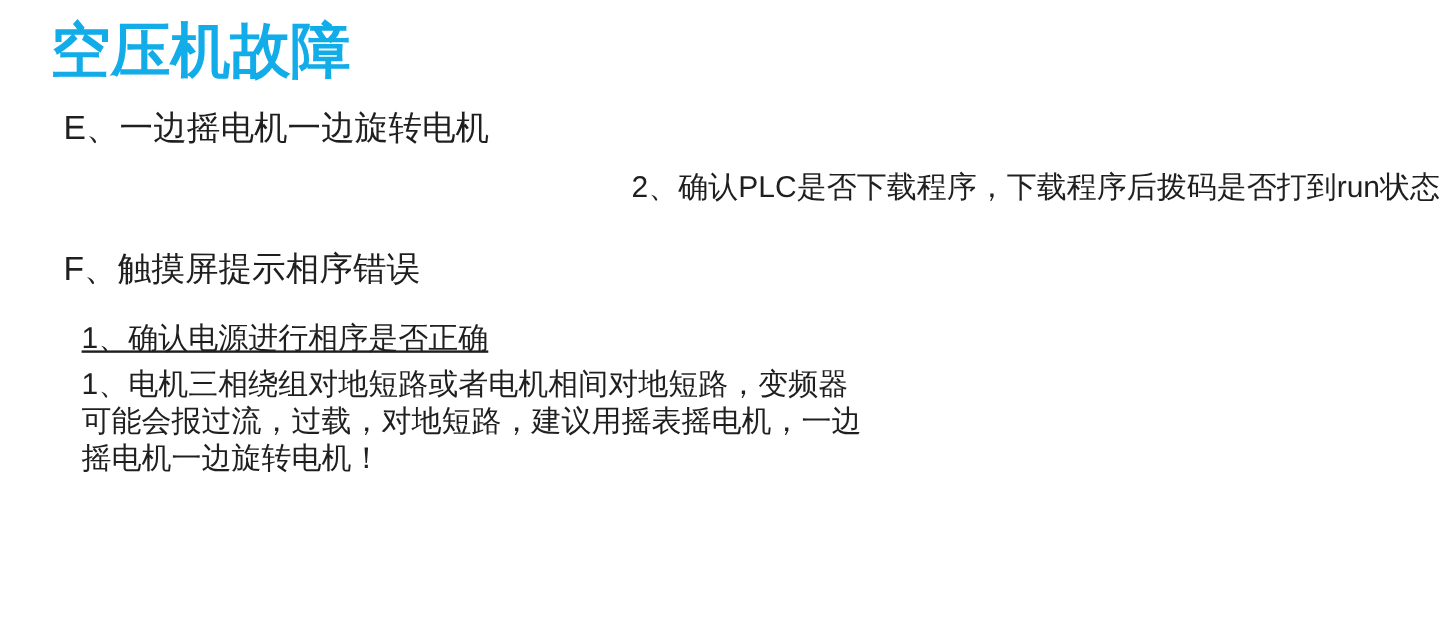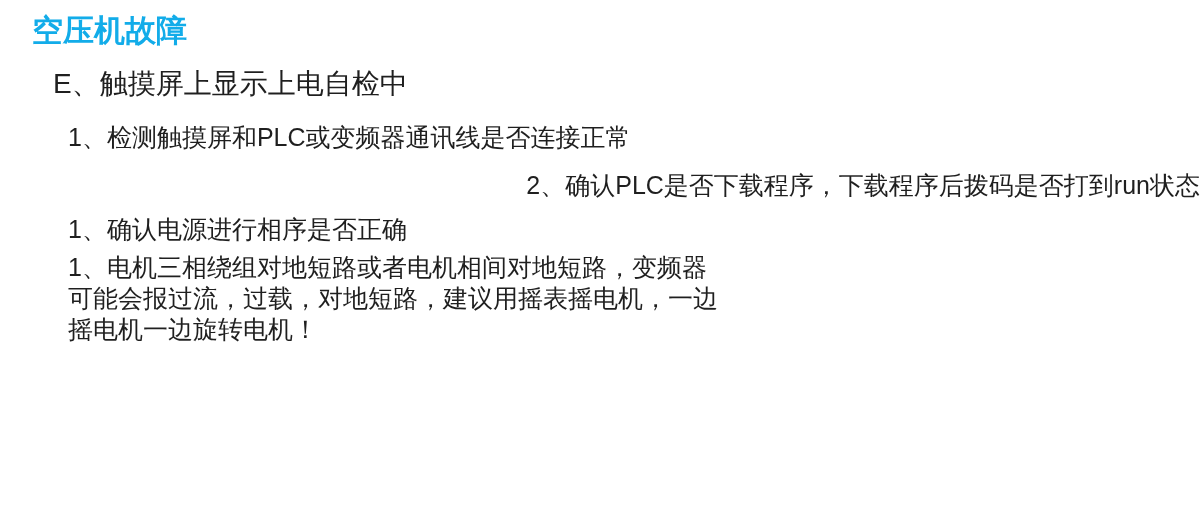--- a/index.html
+++ b/index.html
@@ -10,22 +10,22 @@
     overflow: hidden;
     font-family: "Liberation Sans", "DejaVu Sans", sans-serif;
   }
   .page {
     position: relative;
     width: 1200px;
     height: 531px;
     background: #ffffff;
   }
   .page-title {
-    margin: 12px 0 0 32px;
-    font-size: 31px;
+    margin: 12px 0 0 42px;
+    font-size: 50px;
     line-height: 1.2;
     font-weight: 700;
     color: #12ACE9;
   }
   .sec-heading {
     margin-left: 53px;
     font-size: 28px;
     line-height: 1.2;
     font-weight: 400;
     color: #1F1F1F;
@@ -35,38 +35,38 @@
     font-size: 25px;
     line-height: 1.24;
     font-weight: 400;
     color: #1F1F1F;
   }
   
   .sec-e .sec-heading { margin-top: 18px; }
   .sec-e .item-1      { margin-top: 21px; }
   .sec-e .item-2      { margin-top: 17px; text-align: right; }
   .sec-f .sec-heading { margin-top: 35px; }
-  .sec-f .item-1      { margin-top: 13px; }
+  .sec-f .item-1      { margin-top: 27px; text-decoration: underline; }
   .sec-g .sec-heading { margin-top: 24px; }
   .sec-g .item-1      { margin-top: 7px; max-width: 662px; }
 </style>
 </head>
 <body>
 
 <div class="page">
 
   <h1 class="page-title">空压机故障</h1>
 
   <section class="sec sec-e">
-    <h2 class="sec-heading">E、触摸屏上显示上电自检中</h2>
-    <p class="sec-item item-1">1、检测触摸屏和PLC或变频器通讯线是否连接正常</p>
+    <h2 class="sec-heading">E、一边摇电机一边旋转电机</h2>
     <p class="sec-item item-2">2、确认PLC是否下载程序，下载程序后拨码是否打到run状态</p>
   </section>
 
   <section class="sec sec-f">
+    <h2 class="sec-heading">F、触摸屏提示相序错误</h2>
     <p class="sec-item item-1">1、确认电源进行相序是否正确</p>
   </section>
 
   <section class="sec sec-g">
     <p class="sec-item item-1">1、电机三相绕组对地短路或者电机相间对地短路，变频器可能会报过流，过载，对地短路，建议用摇表摇电机，一边摇电机一边旋转电机！</p>
   </section>
 
 </div>
 
 </body></html>

